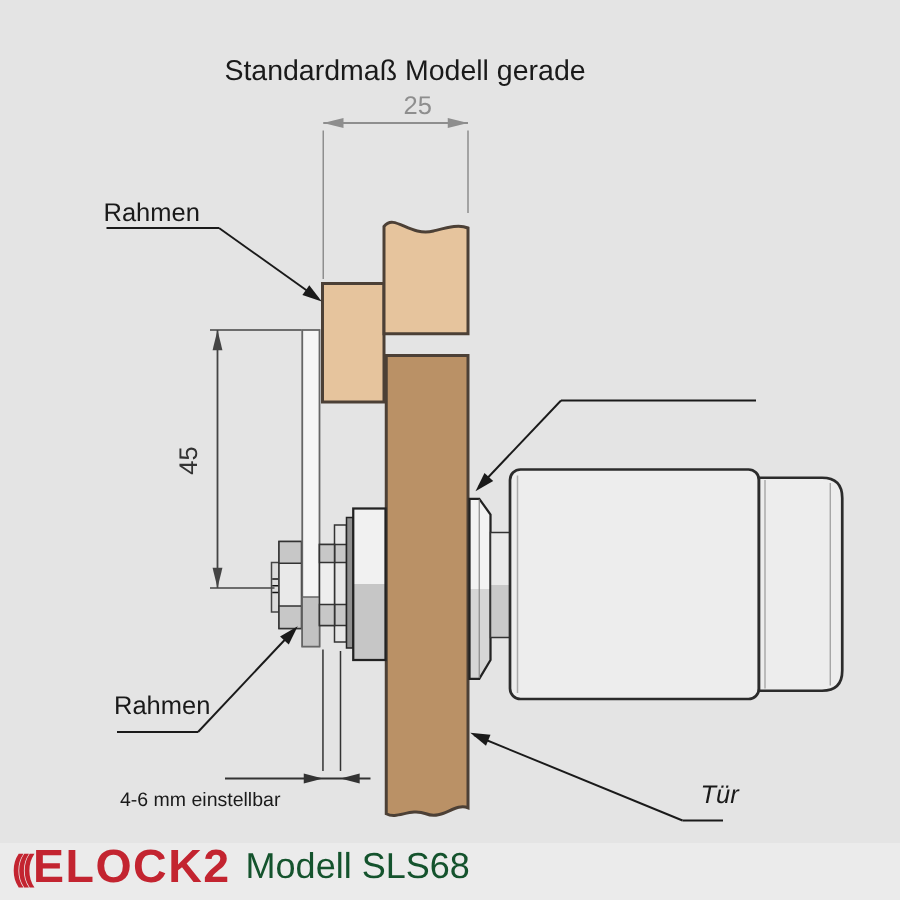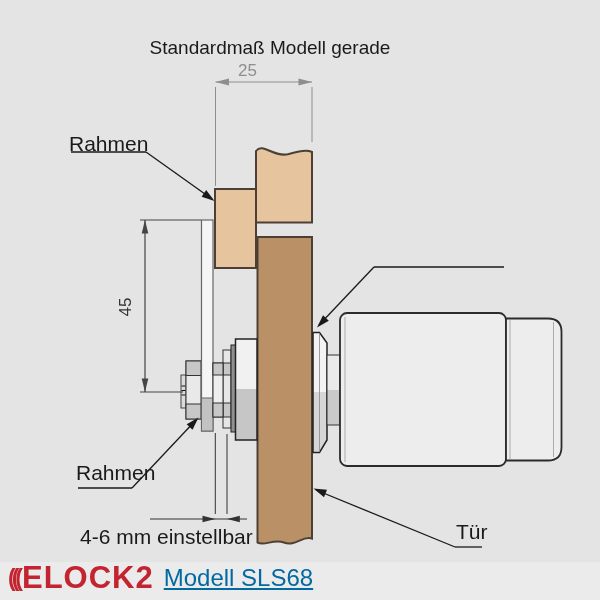--- a/index.html
+++ b/index.html
@@ -5,56 +5,56 @@
   html,body{margin:0;padding:0;}
   body{
     width:600px;height:600px;
     background:#e4e4e4;
     font-family:"Liberation Sans", sans-serif;
     position:relative;overflow:hidden;
   }
   .stage{position:absolute;left:0;top:0;width:600px;height:600px;}
   svg.drawing{position:absolute;left:0;top:0;pointer-events:none;}
   .lbl{
-    position:absolute;color:#1a1a1a;font-size:21px;line-height:1.05;
+    position:absolute;color:#1a1a1a;font-size:17px;line-height:1.05;
     white-space:nowrap;
   }
   .title{
     position:absolute;left:120px;top:37px;width:300px;text-align:center;
     font-size:19px;color:#1a1a1a;white-space:nowrap;
   }
   .dim25{
-    position:absolute;left:238px;top:61px;width:50px;text-align:left;
+    position:absolute;left:238px;top:61px;width:50px;text-align:right;
     font-size:17px;color:#8e8e8e;
   }
   .dim45{
     position:absolute;left:108px;top:297px;width:36px;height:20px;text-align:center;
     font-size:17px;color:#333;transform:rotate(-90deg);
   }
   .lbl-rahmen{left:69px;top:133px;}
   .lbl-ring{left:373px;top:246px;}
   .lbl-hebel{left:76px;top:462px;}
-  .lbl-tuer{left:456px;top:521px;}
-  .lbl-adjust{left:80px;top:526px;font-size:21px;}
+  .lbl-tuer{left:467px;top:521px;font-style:italic;}
+  .lbl-adjust{left:80px;top:526px;font-size:13px;}
   .footer-band{
     position:absolute;left:0;top:562px;width:600px;height:38px;background:#ebebeb;
   }
   .logo{
     position:absolute;left:8px;top:561px;height:34px;
     display:flex;align-items:center;
   }
   .logo .waves{
     color:#c32430;font-weight:bold;font-size:23px;letter-spacing:-4px;
     margin-right:3px;transform:scaleY(1.05);
   }
   .logo .brand{
     color:#c32430;font-weight:bold;font-size:31px;letter-spacing:1px;
   }
   .logo .model{
-    color:#0369a1;font-size:24px;margin-left:10px;text-decoration:underline;
+    color:#14532d;font-size:24px;margin-left:10px;
   }
 </style>
 </head>
 <body>
 
 <div class="stage">
 
   <svg class="drawing" width="600" height="600" viewBox="0 0 600 600">
     <defs>
       <linearGradient id="grad-disk" x1="0" y1="0" x2="0" y2="1">

